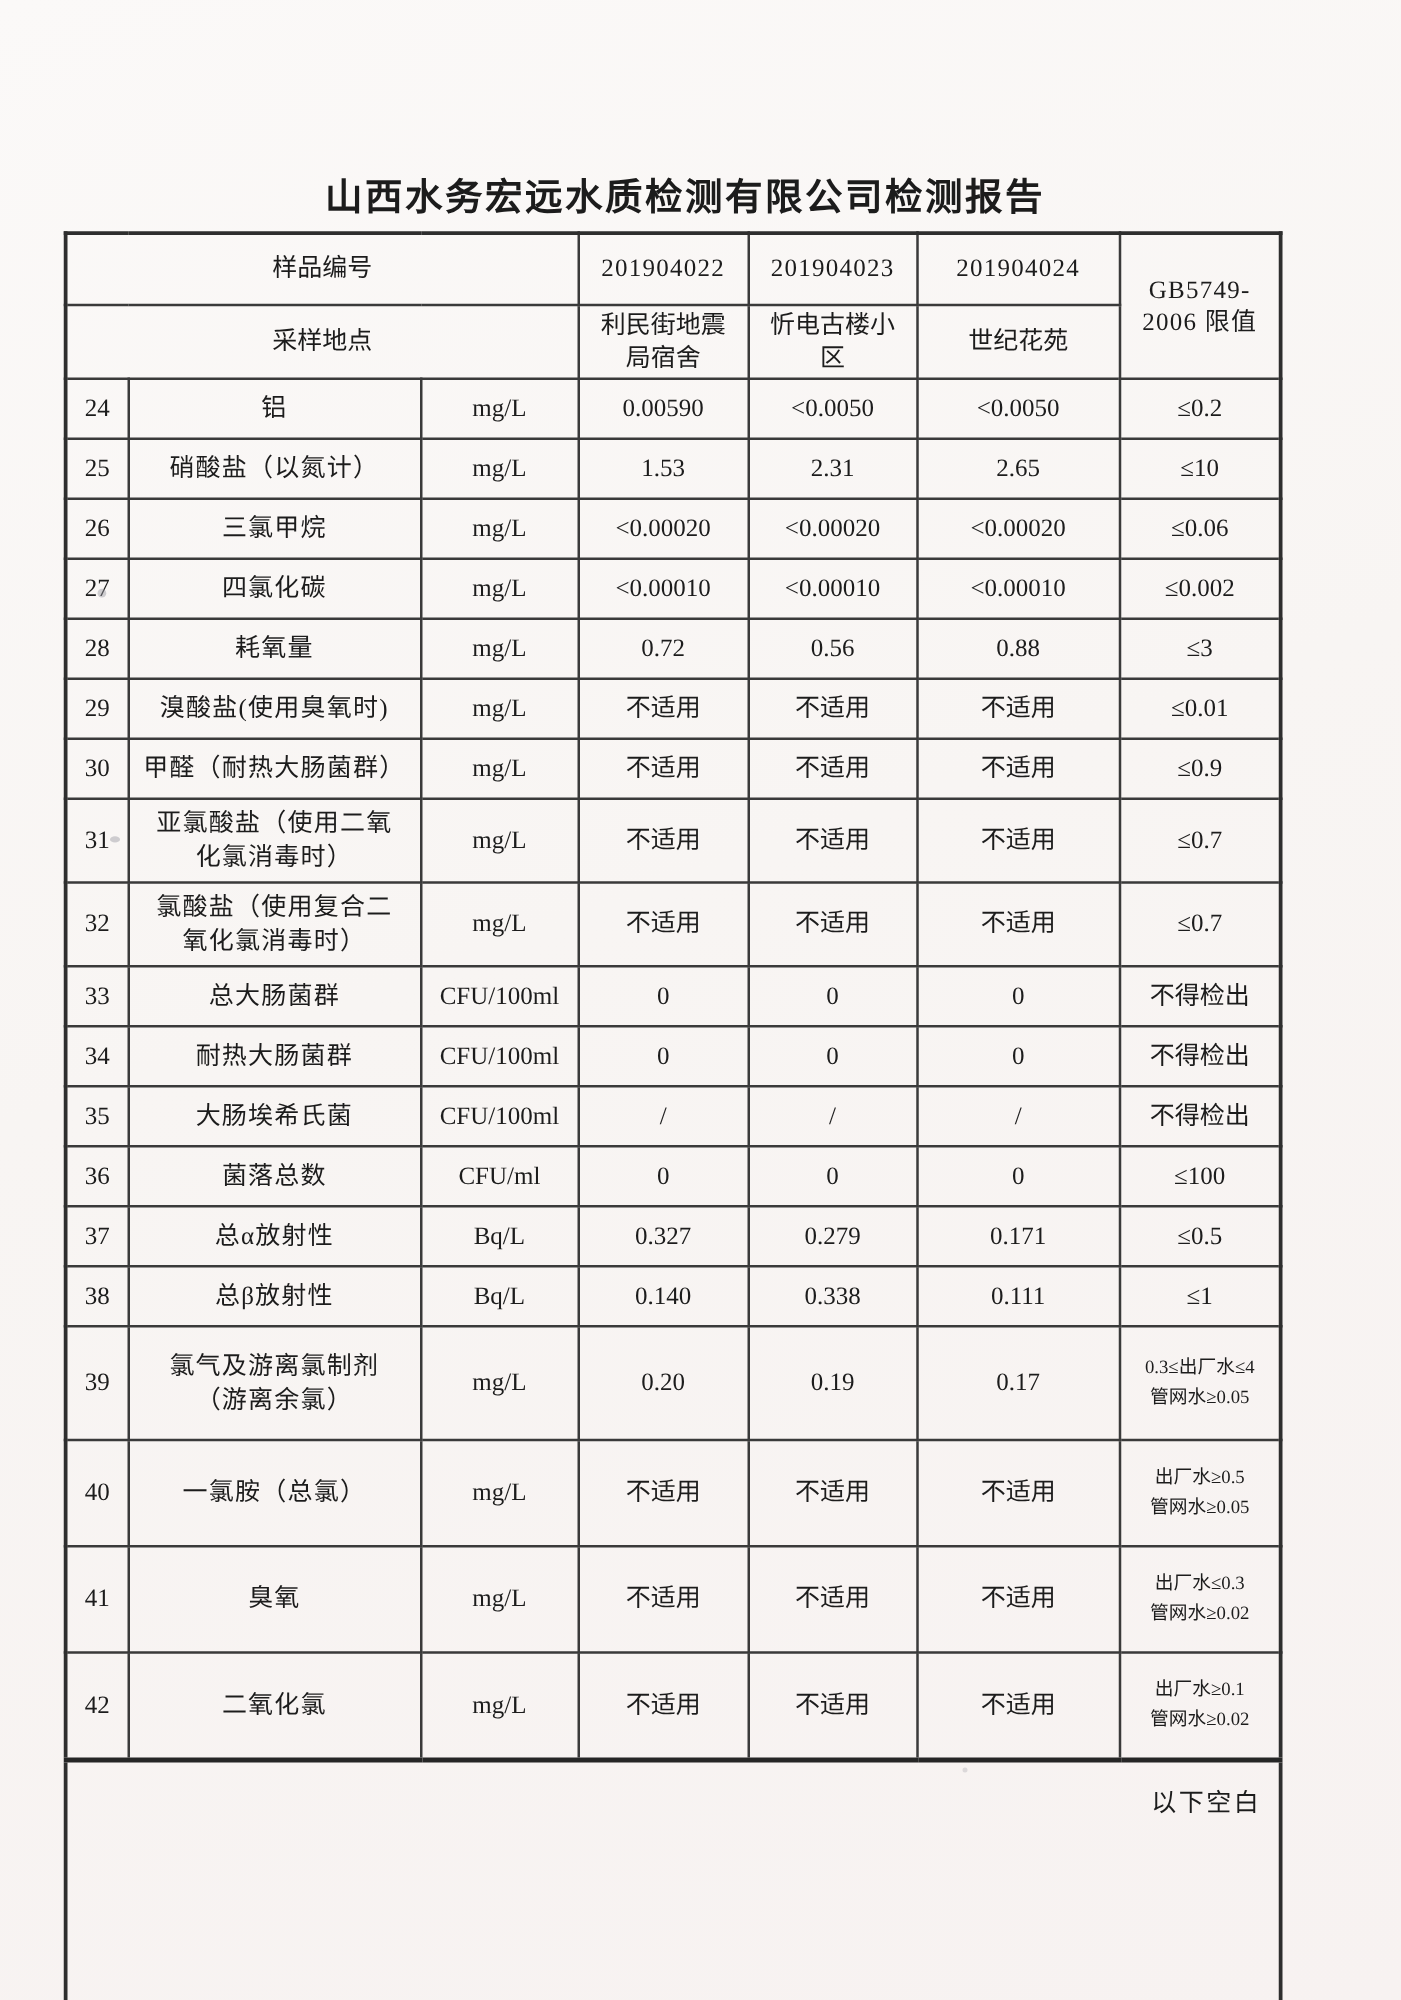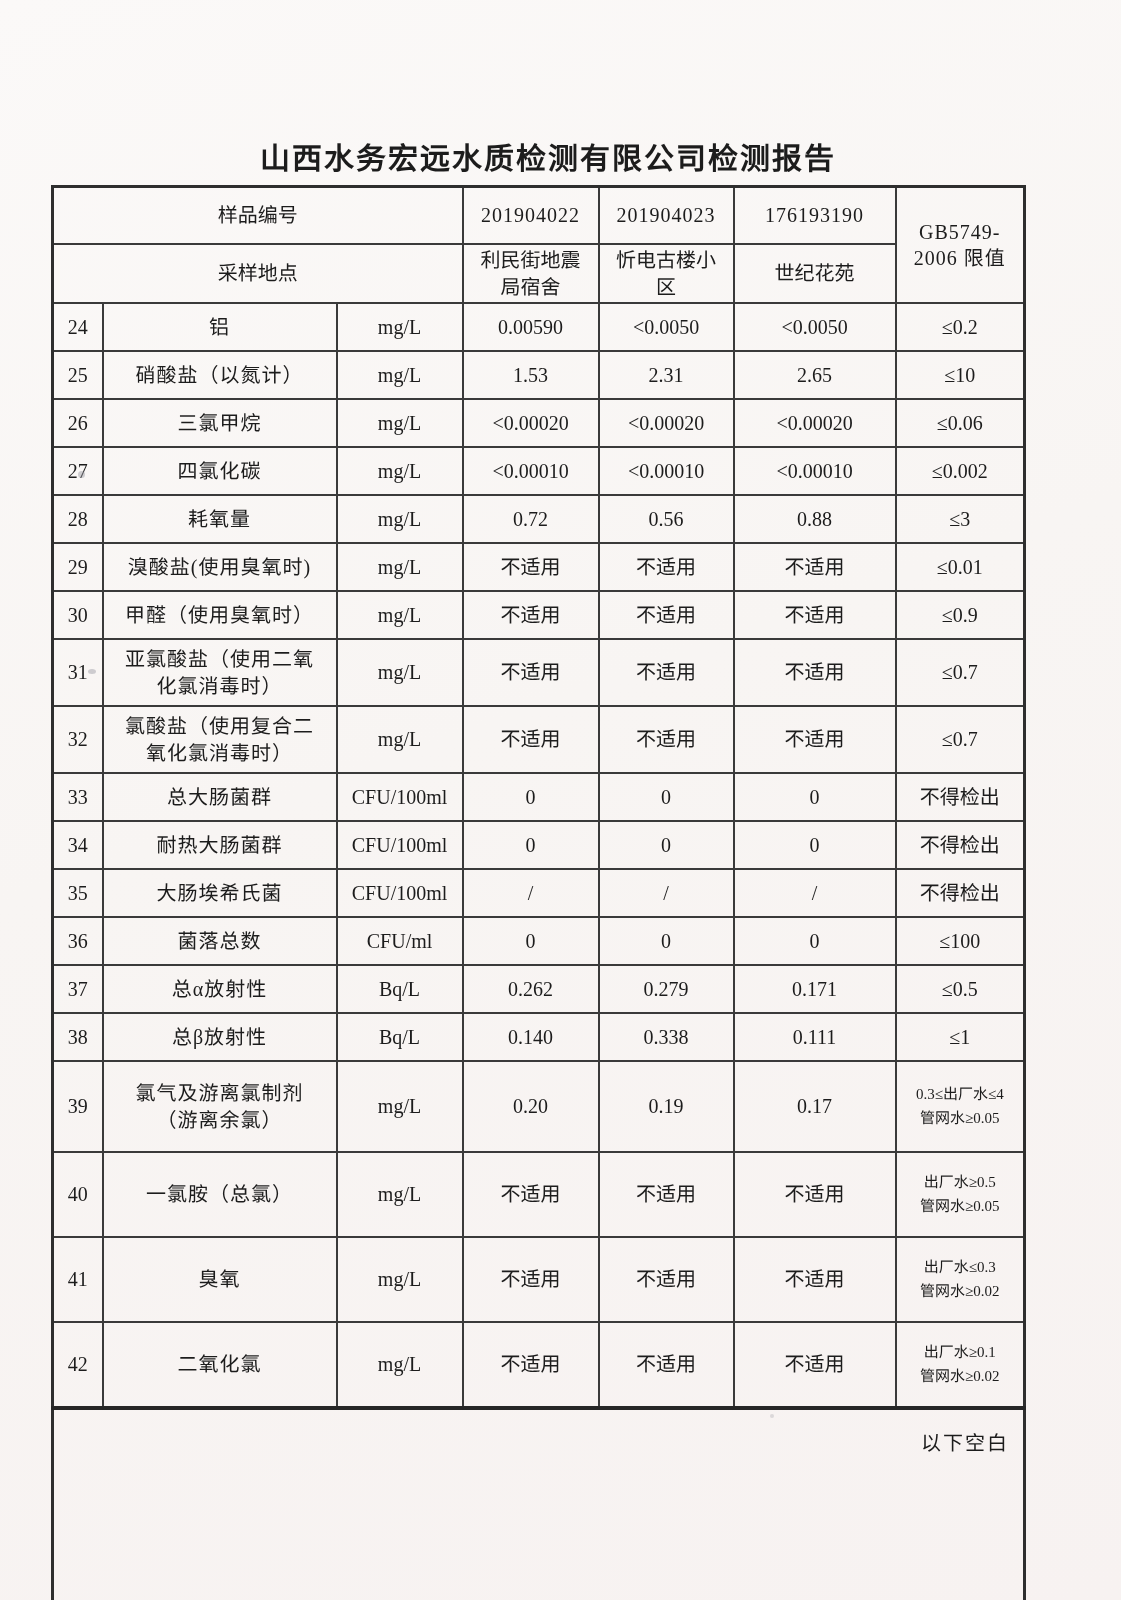--- a/index.html
+++ b/index.html
@@ -84,21 +84,21 @@
       <col style="width:136px">
         <col style="width:135px">
         <col style="width:162px">
       <col style="width:129px">
     </colgroup>
     <tbody>
       <tr class="hrow1">
         <td colspan="3">样品编号</td>
         <td class="sample-id">201904022</td>
         <td class="sample-id">201904023</td>
-        <td class="sample-id">176193190</td>
+        <td class="sample-id">201904024</td>
         <td rowspan="2" class="limit-head">GB5749-
 2006 限值</td>
       </tr>
       <tr class="hrow2">
         <td colspan="3">采样地点</td>
         <td class="loc">利民街地震
 局宿舍</td>
         <td class="loc">忻电古楼小
 区</td>
         <td class="loc">世纪花苑</td>
@@ -154,21 +154,21 @@
     <td class="c-no">29</td>
     <td class="c-name">溴酸盐(使用臭氧时)</td>
     <td class="c-unit">mg/L</td>
     <td class="c-val">不适用</td>
     <td class="c-val">不适用</td>
     <td class="c-val">不适用</td>
     <td class="c-limit">≤0.01</td>
   </tr>
         <tr class="row-std">
     <td class="c-no">30</td>
-    <td class="c-name">甲醛（使用臭氧时）</td>
+    <td class="c-name">甲醛（耐热大肠菌群）</td>
     <td class="c-unit">mg/L</td>
     <td class="c-val">不适用</td>
     <td class="c-val">不适用</td>
     <td class="c-val">不适用</td>
     <td class="c-limit">≤0.9</td>
   </tr>
         <tr class="row-tall">
     <td class="c-no">31</td>
     <td class="c-name">亚氯酸盐（使用二氧
 化氯消毒时）</td>
@@ -221,21 +221,21 @@
     <td class="c-unit">CFU/ml</td>
     <td class="c-val">0</td>
     <td class="c-val">0</td>
     <td class="c-val">0</td>
     <td class="c-limit">≤100</td>
   </tr>
         <tr class="row-std">
     <td class="c-no">37</td>
     <td class="c-name">总α放射性</td>
     <td class="c-unit">Bq/L</td>
-    <td class="c-val">0.262</td>
+    <td class="c-val">0.327</td>
     <td class="c-val">0.279</td>
     <td class="c-val">0.171</td>
     <td class="c-limit">≤0.5</td>
   </tr>
         <tr class="row-std">
     <td class="c-no">38</td>
     <td class="c-name">总β放射性</td>
     <td class="c-unit">Bq/L</td>
     <td class="c-val">0.140</td>
     <td class="c-val">0.338</td>

